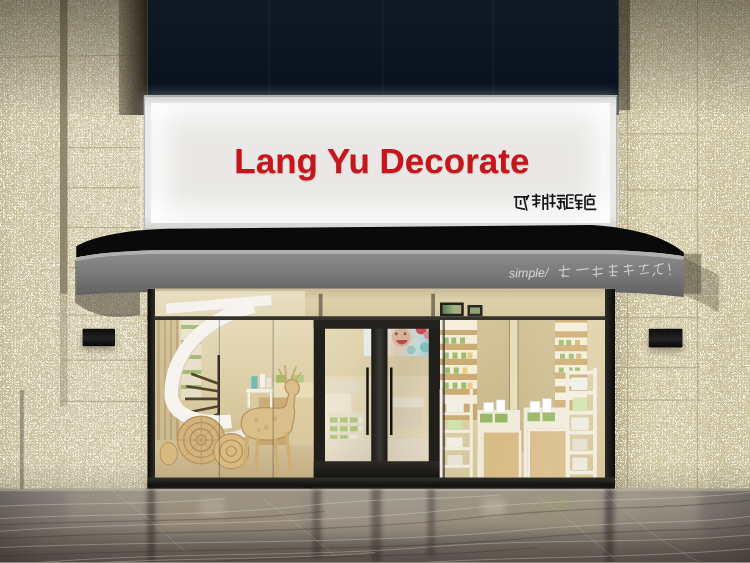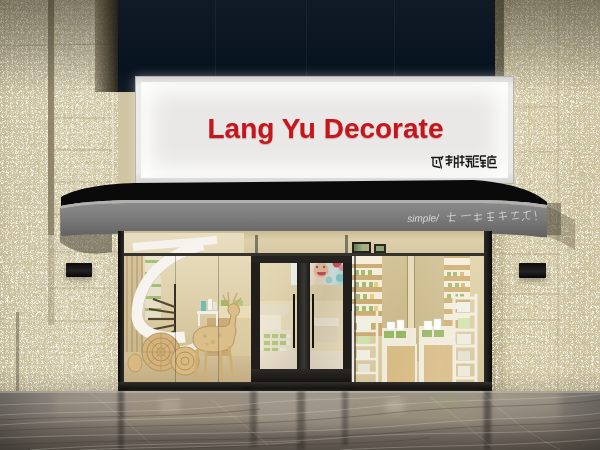--- a/index.html
+++ b/index.html
@@ -75,21 +75,21 @@
   <div class="abs" style="left:97px;top:0;width:1px;height:92px;background:rgba(160,180,200,0.07);"></div>
   <div class="abs" style="left:188px;top:0;width:1px;height:92px;background:rgba(160,180,200,0.07);"></div>
   <div class="abs" style="left:276px;top:0;width:1px;height:92px;background:rgba(160,180,200,0.07);"></div>
 </div>
 <div class="abs" style="left:95px;top:0;width:23px;height:92px;
   background:linear-gradient(90deg,rgba(70,62,42,0.45),rgba(30,26,16,0.93));"></div>
 <div class="abs" style="left:495px;top:0;width:9px;height:88px;background:rgba(50,45,30,0.55);"></div>
 
 <div class="abs" id="sign" style="left:115px;top:76px;width:379px;height:108px;
   background:linear-gradient(180deg,#d4d4d2,#ececea 8%,#e9e9e7 90%,#d4d4d2);
-  border:1px solid #b4b4b2;box-sizing:border-box;box-shadow:0 0 10px rgba(255,255,255,0.35);margin-left:20px;">
+  border:1px solid #b4b4b2;box-sizing:border-box;box-shadow:0 0 10px rgba(255,255,255,0.35);">
   <div class="abs" style="left:5px;top:5px;right:5px;bottom:5px;
     background:#e9e8e6;
     box-shadow:inset 0 0 22px 10px #ffffff, inset 0 0 4px 2px #cccccc;"></div>
   <div class="abs" style="left:0;top:36px;width:379px;height:40px;
     font-weight:bold;font-size:28px;letter-spacing:0px;color:#c6151b;
     text-align:center;text-shadow:0 1px 1px rgba(120,0,0,0.3);">Lang Yu Decorate</div>
 
   <svg class="abs" style="left:294px;top:77px" width="68" height="17" viewBox="0 0 68 17">
     <g stroke="#161616" stroke-width="1.35" fill="none">
       <path d="M1 3.5 h11 M3 3.5 v8.5 M3 12 l7 1.5 M6.5 6 v4 M9 3.5 l2.5 11 M11 6 l2 -4"></path>

